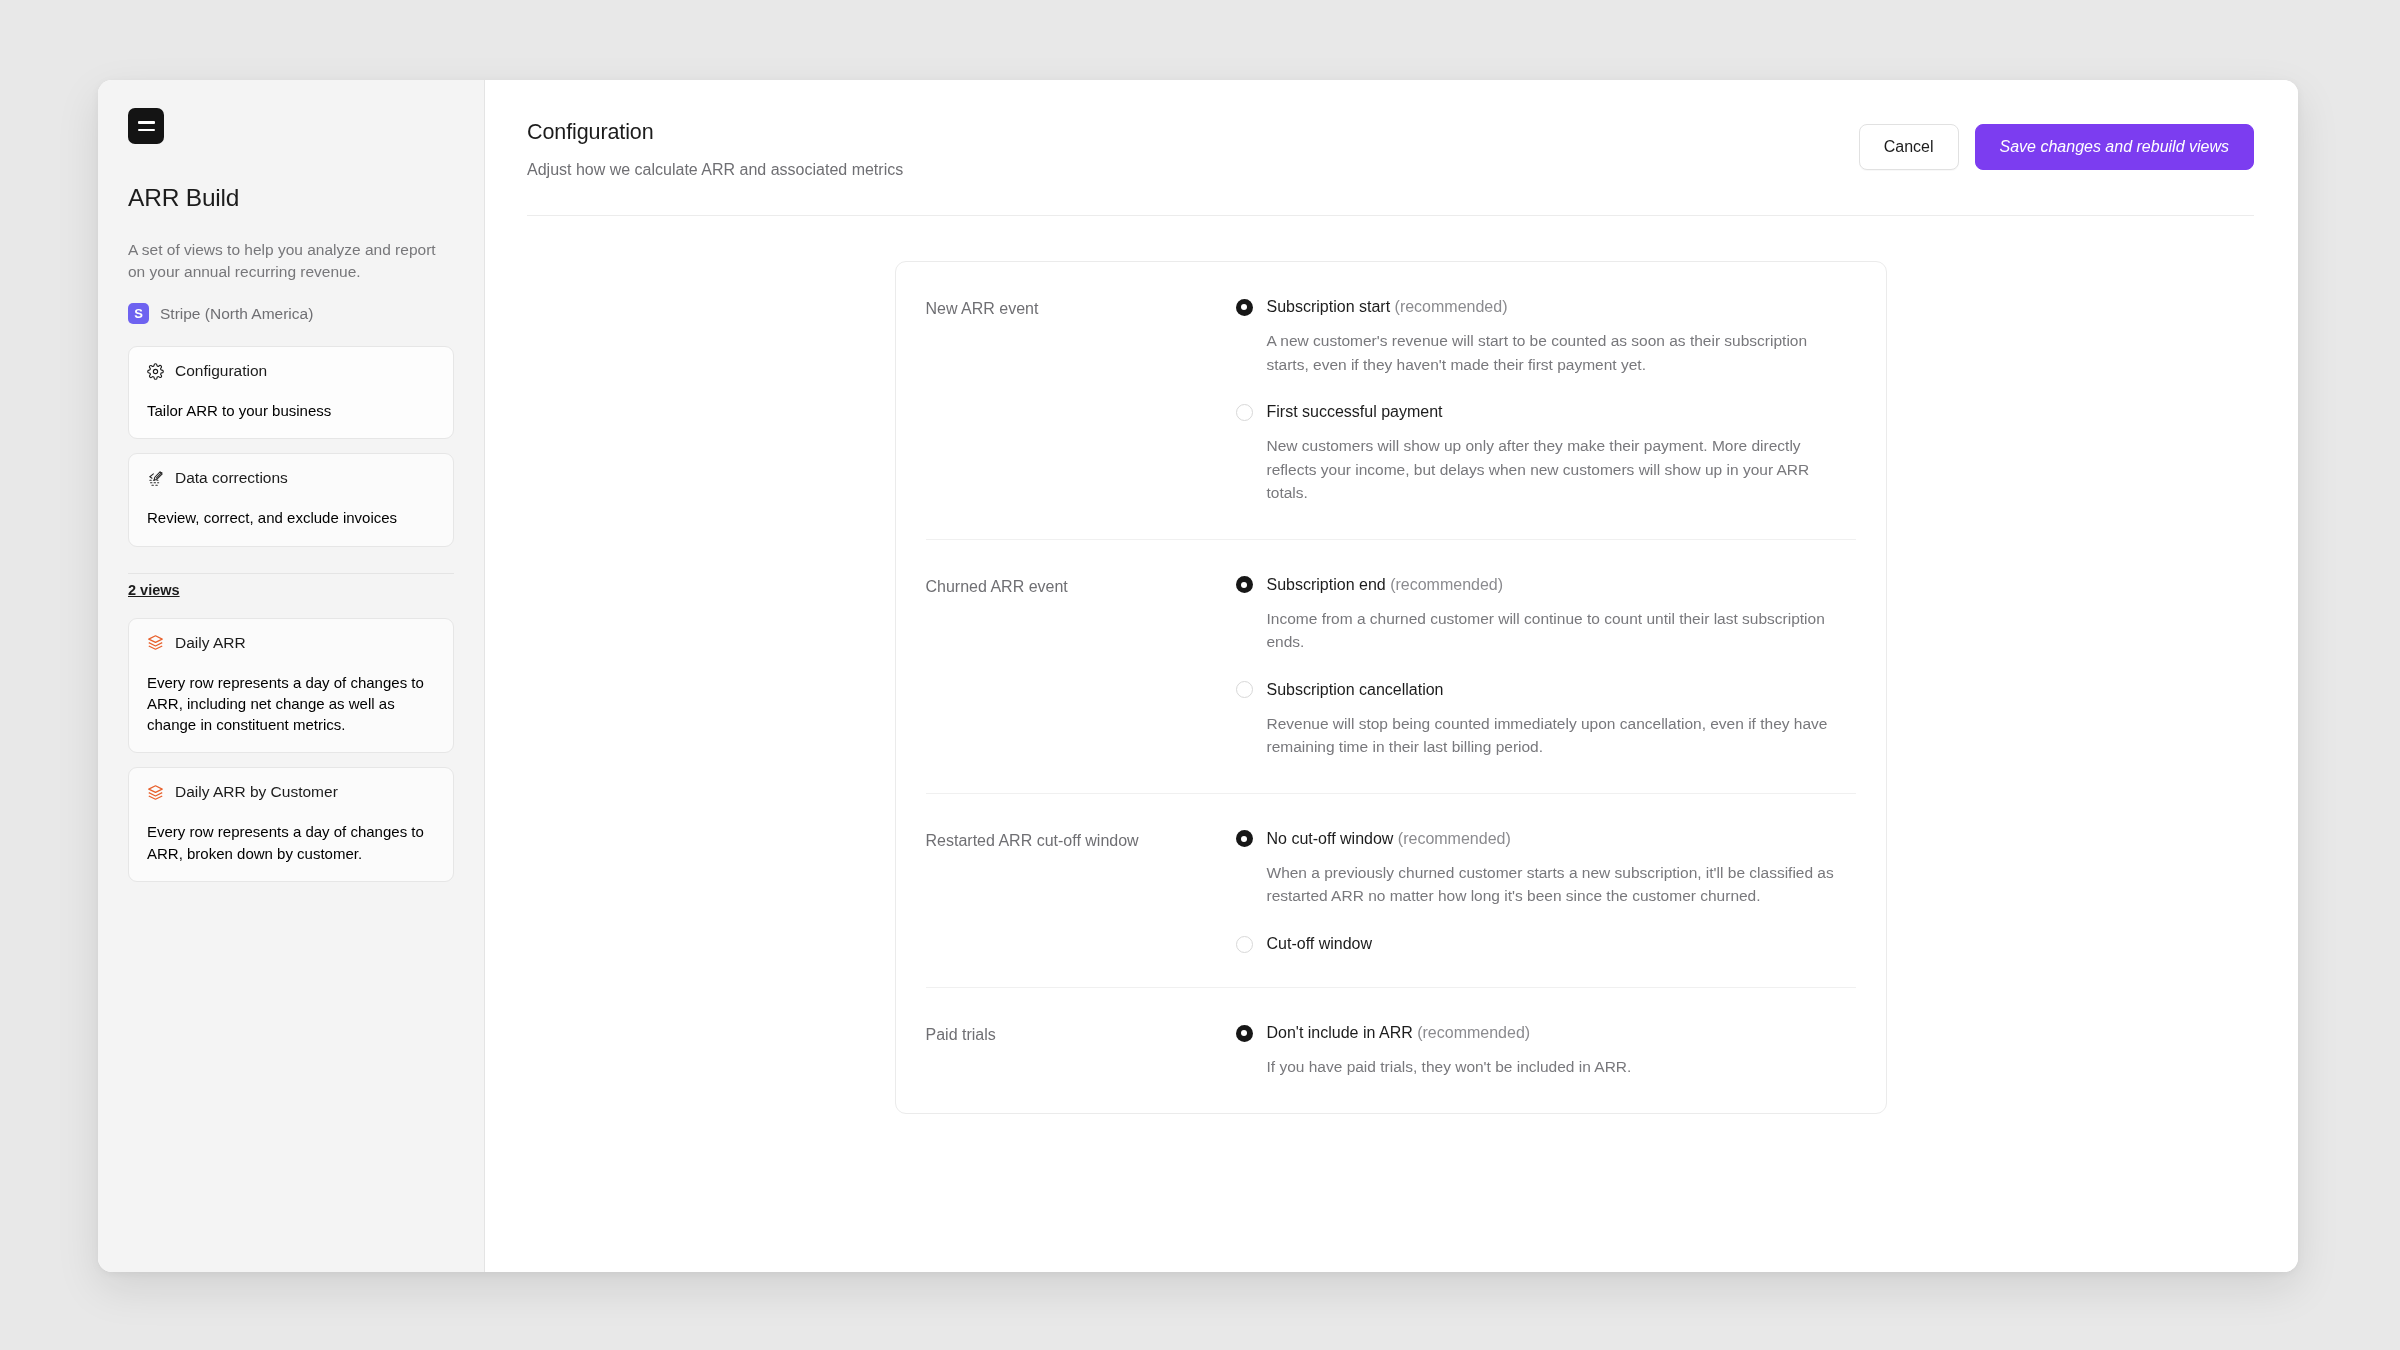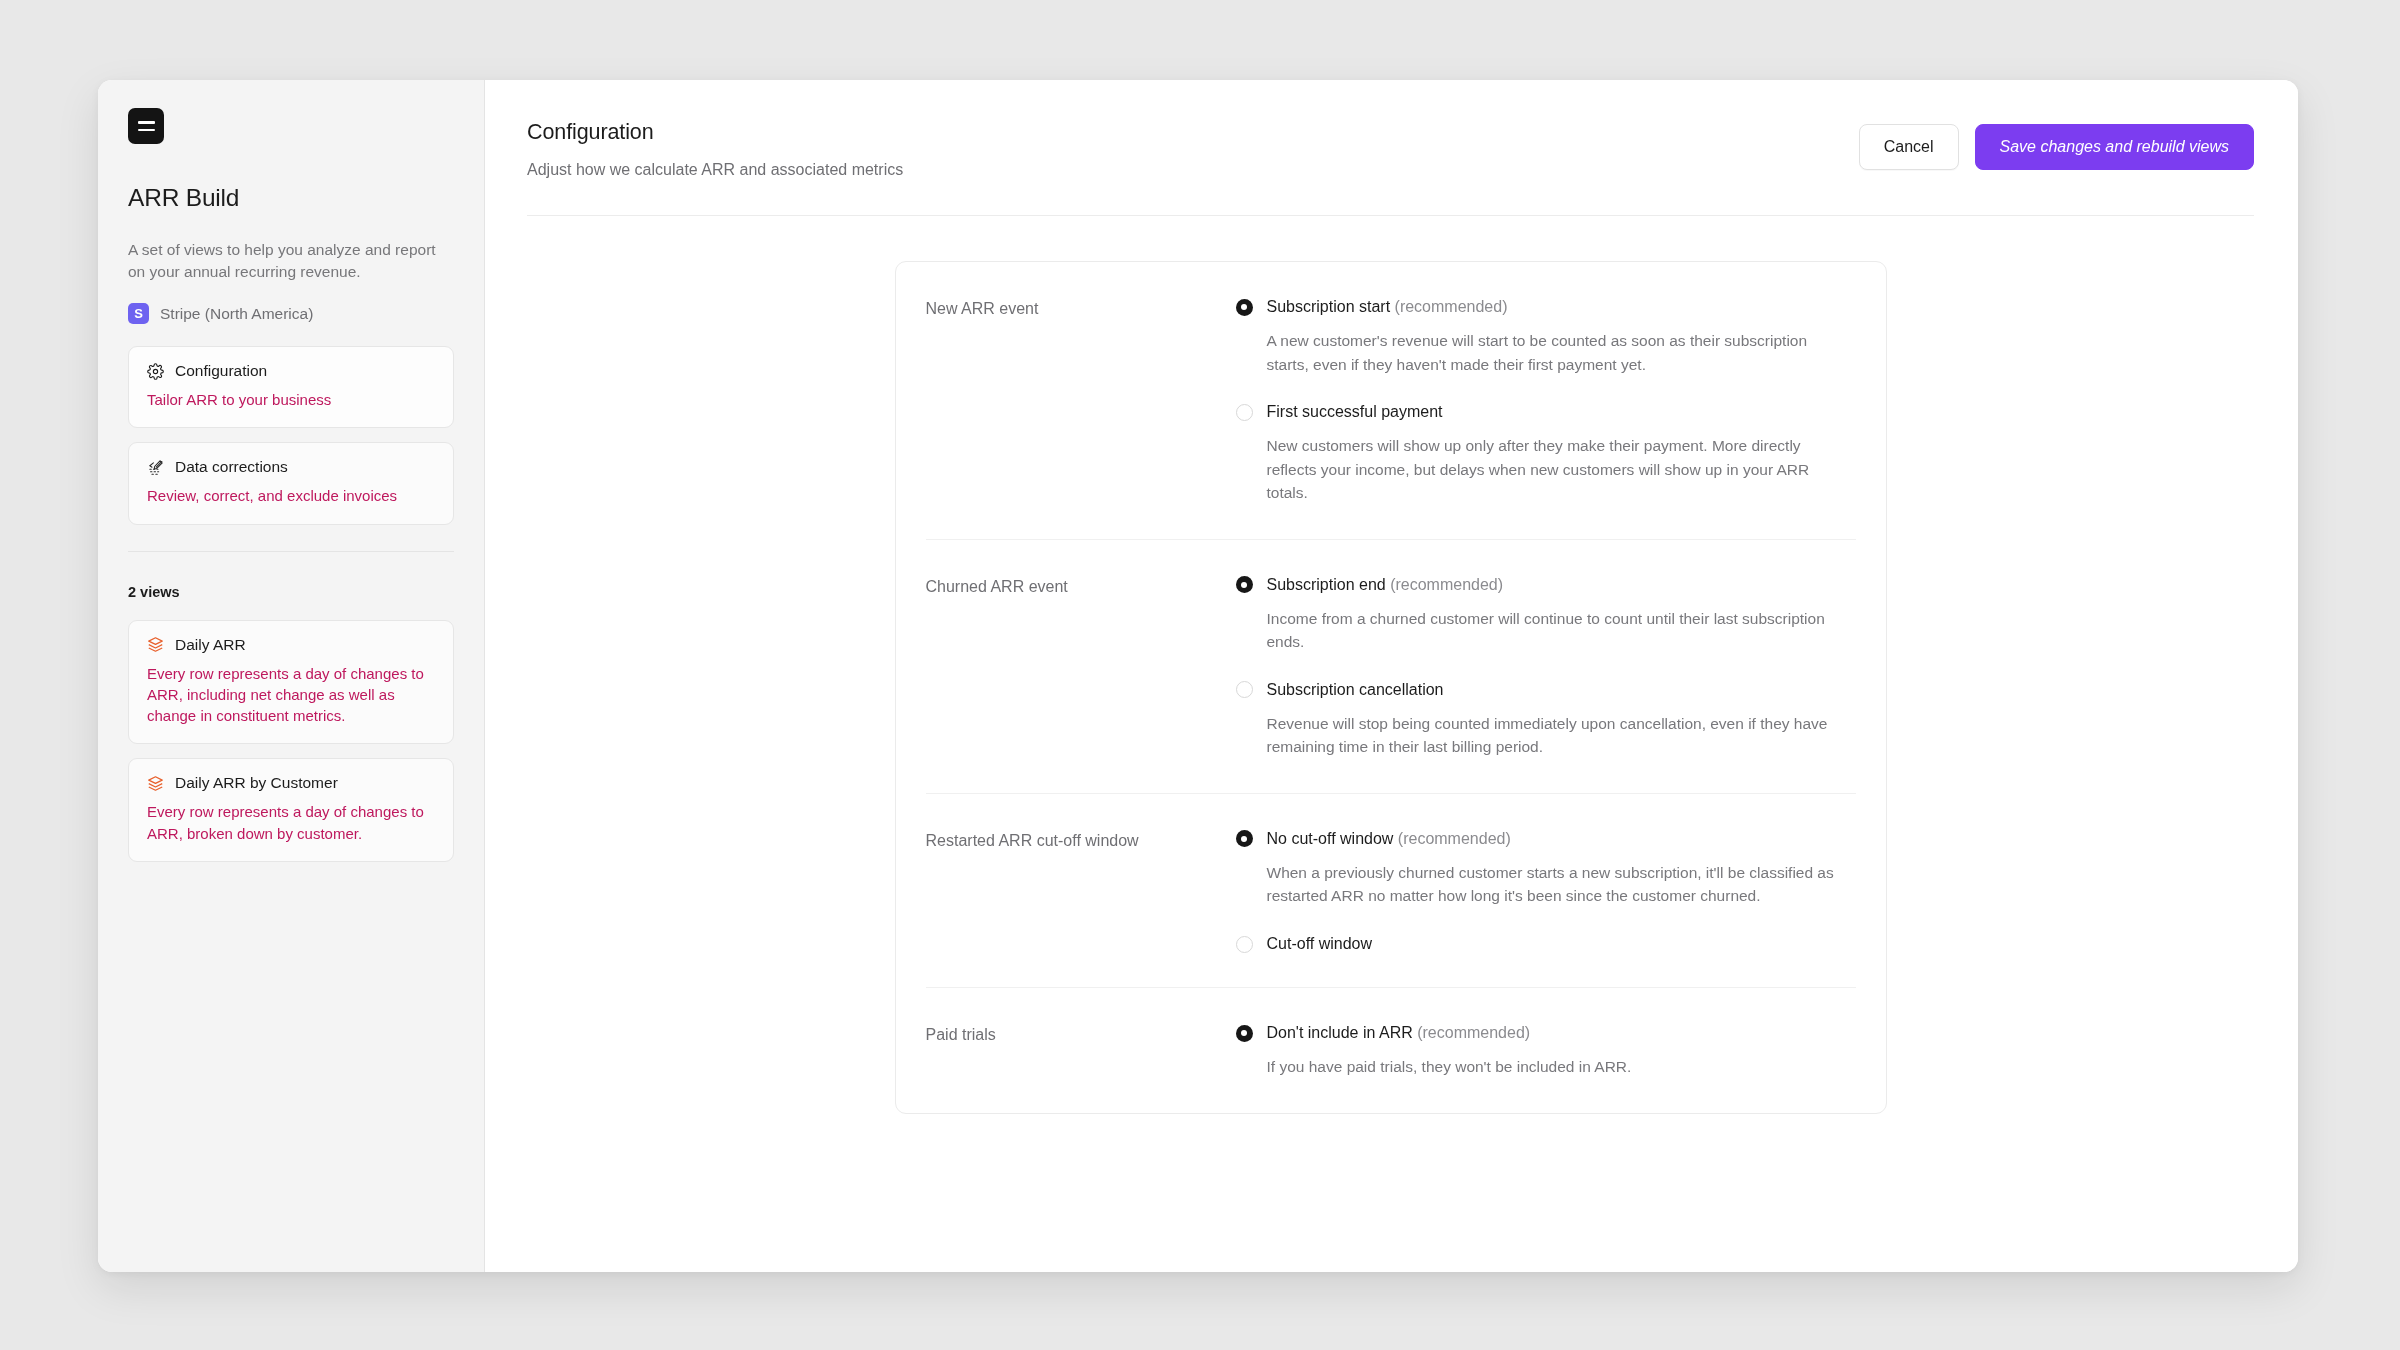--- a/index.html
+++ b/index.html
@@ -79,34 +79,35 @@
     border: 1px solid #e6e6e6;
     border-radius: 9px;
     padding: 15px 18px 17px 18px;
     cursor: pointer;
   }
   .nav-card.active { background: #fdfdfd; }
   .nav-card + .nav-card { margin-top: 14px; }
   .nav-card-head { display: flex; align-items: center; gap: 11px; }
   .nav-card-title { font-size: 15.5px; color: #1c1c1c; }
   .nav-card-sub {
-    margin-top: 9px;
+    margin-top: 20px;
     font-size: 15px;
-    color: #be185d;
+    color: #000000;
     line-height: 1.42;
   }
   .sb-divider {
     margin: 26px 0 0 0;
     height: 1px; background: #e4e4e4;
   }
   .views-label {
-    margin-top: 32px;
+    margin-top: 8px;
     font-size: 14.5px;
     font-weight: 700;
     color: #1c1c1c;
+    text-decoration: underline;
   }
   .view-card {
     margin-top: 20px;
     background: #fbfbfb;
     border: 1px solid #e6e6e6;
     border-radius: 9px;
     padding: 15px 18px 17px 18px;
     cursor: pointer;
   }
   .view-card + .view-card { margin-top: 14px; }

